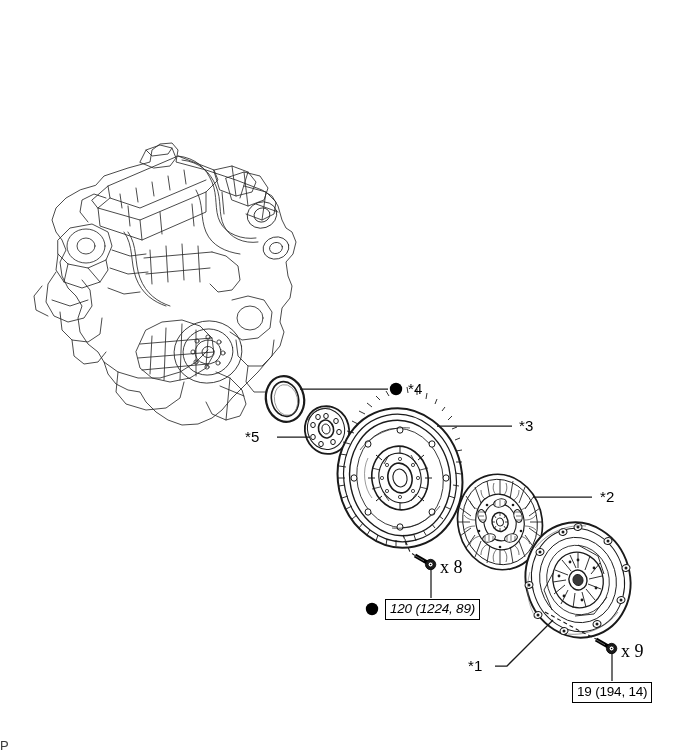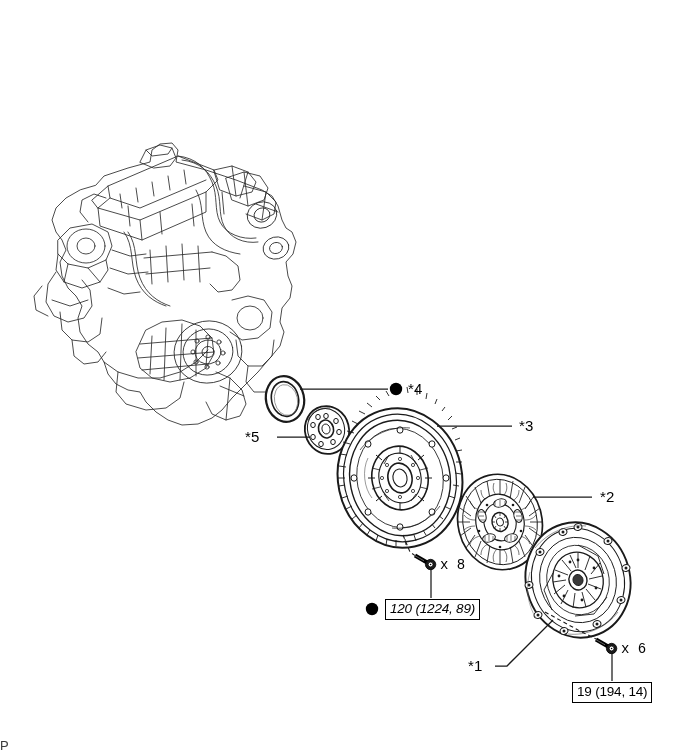--- a/index.html
+++ b/index.html
@@ -41,22 +41,22 @@
     font-family: "Liberation Sans", sans-serif;
     font-size: 13.5px;
     color: #000000;
     white-space: nowrap;
     padding: 2px 4px 3px 4px;
     line-height: 1.05;
     letter-spacing: -0.2px;
   }
   .count-lbl {
     position: absolute;
-    font-family: Liberation Mono, monospace;
-    font-size: 14px;
+    font-family: Liberation Serif, serif;
+    font-size: 18px;
     color: #000000;
     white-space: nowrap;
     line-height: 1;
   }
   .corner-mark {
     position: absolute;
     font-family: "Liberation Sans", sans-serif;
     font-size: 13px;
     color: #3a3a3a;
     line-height: 1;
@@ -461,21 +461,21 @@
   <div class="lbl" style="left:245px; top:429px;">*5</div>
 
   <div class="lbl" style="left:519px; top:418px;">*3</div>
 
   <div class="lbl" style="left:600px; top:489px;">*2</div>
 
   <div class="lbl" style="left:468px; top:658px;">*1</div>
 
   <div class="count-lbl" style="left:440px; top:558px;">x 8</div>
 
-  <div class="count-lbl" style="left:621px; top:642px;">x 6</div>
+  <div class="count-lbl" style="left:621px; top:642px;">x 9</div>
 
   <div class="torque-box" style="left:385px; top:599px;font-style:italic;">120 (1224, 89)</div>
 
   <div class="torque-box" style="left:572px; top:682px;">19 (194, 14)</div>
 
   <div class="corner-mark" style="left:0px; top:739px;">P</div>
 
 </div>
 
 </body></html>

